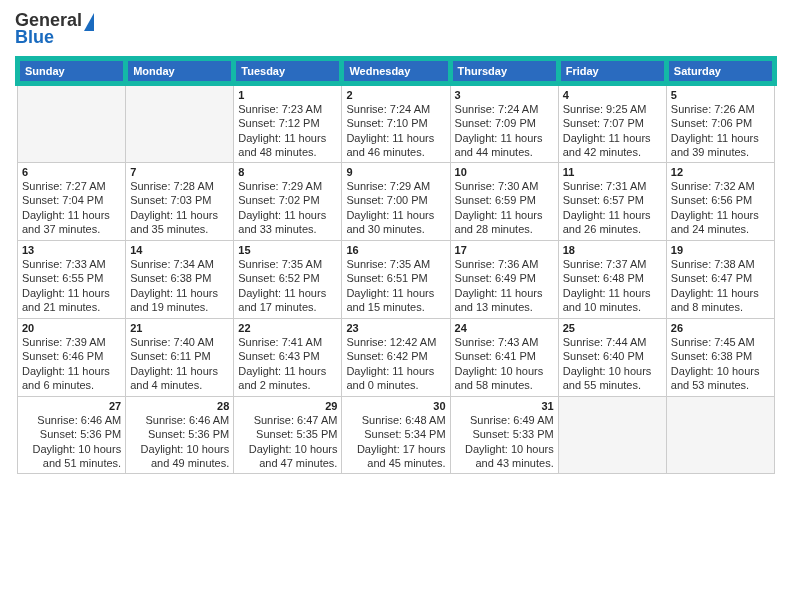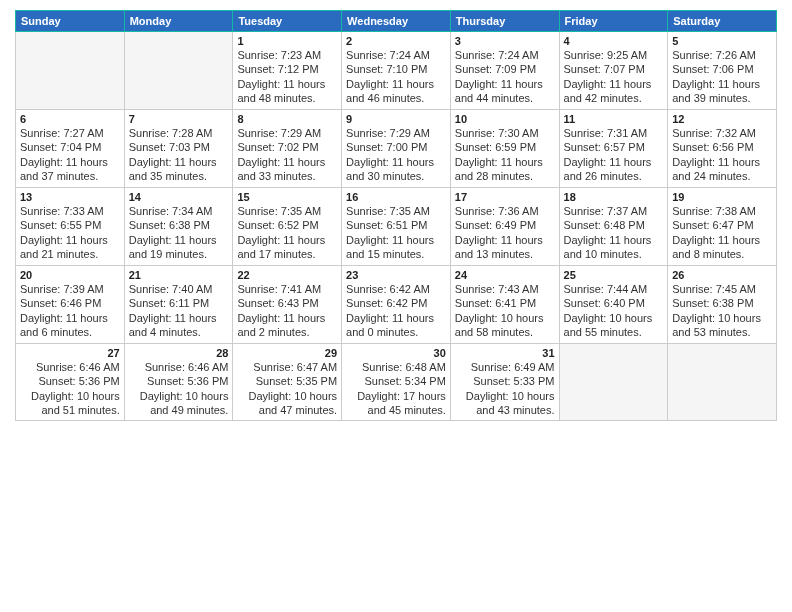--- a/index.html
+++ b/index.html
@@ -48,21 +48,21 @@
       border-collapse: collapse;
       table-layout: fixed;
     }
     .calendar th {
       background: #2a6bbf;
       color: #fff;
       font-size: 11px;
       font-weight: bold;
       padding: 4px 5px;
       text-align: left;
-      border: 1px solid #14b8a6;
+      border: 5px solid #14b8a6;
     }
     .calendar td {
       vertical-align: top;
       border: 1px solid #ccc;
       padding: 3px 4px;
       font-size: 9px;
       color: #333;
       height: 78px;
       background: #fff;
     }
@@ -86,20 +86,33 @@
     }
     .last-row td {
       height: 70px;
       text-align: right;
     }
   </style>
 </head>
 <body>
 
 <div class="page">
+  <div class="header">
+    <div class="logo">
+      <div class="logo-row">
+        <span style="font-size:18px;font-weight:bold;color:#333;">General</span>
+        <span style="display:inline-block;width:0;height:0;border-left:10px solid transparent;border-bottom:18px solid #1a6bbf;margin-left:2px;margin-bottom:0;"></span>
+      </div>
+      <span style="font-size:18px;font-weight:bold;color:#1a6bbf;margin-top:-4px;">Blue</span>
+    </div>
+    <div class="title-area">
+      <div class="month-title"></div>
+      <div class="subtitle"></div>
+    </div>
+  </div>
 
   <table class="calendar">
     <thead>
       <tr>
         <th>Sunday</th>
         <th>Monday</th>
         <th>Tuesday</th>
         <th>Wednesday</th>
         <th>Thursday</th>
         <th>Friday</th>
@@ -199,21 +212,21 @@
           <td>
             <span class="day-number">21</span>
             <div class="cell-text"><span>Sunrise: 7:40 AM</span><br><span>Sunset: 6:11 PM</span><br><span>Daylight: 11 hours and 4 minutes.</span></div>
           </td>
           <td>
             <span class="day-number">22</span>
             <div class="cell-text"><span>Sunrise: 7:41 AM</span><br><span>Sunset: 6:43 PM</span><br><span>Daylight: 11 hours and 2 minutes.</span></div>
           </td>
           <td>
             <span class="day-number">23</span>
-            <div class="cell-text"><span>Sunrise: 6:42 AM</span><br><span>Sunset: 6:42 PM</span><br><span>Daylight: 11 hours and 0 minutes.</span></div>
+            <div class="cell-text"><span>Sunrise: 12:42 AM</span><br><span>Sunset: 6:42 PM</span><br><span>Daylight: 11 hours and 0 minutes.</span></div>
           </td>
           <td>
             <span class="day-number">24</span>
             <div class="cell-text"><span>Sunrise: 7:43 AM</span><br><span>Sunset: 6:41 PM</span><br><span>Daylight: 10 hours and 58 minutes.</span></div>
           </td>
           <td>
             <span class="day-number">25</span>
             <div class="cell-text"><span>Sunrise: 7:44 AM</span><br><span>Sunset: 6:40 PM</span><br><span>Daylight: 10 hours and 55 minutes.</span></div>
           </td>
           <td>

